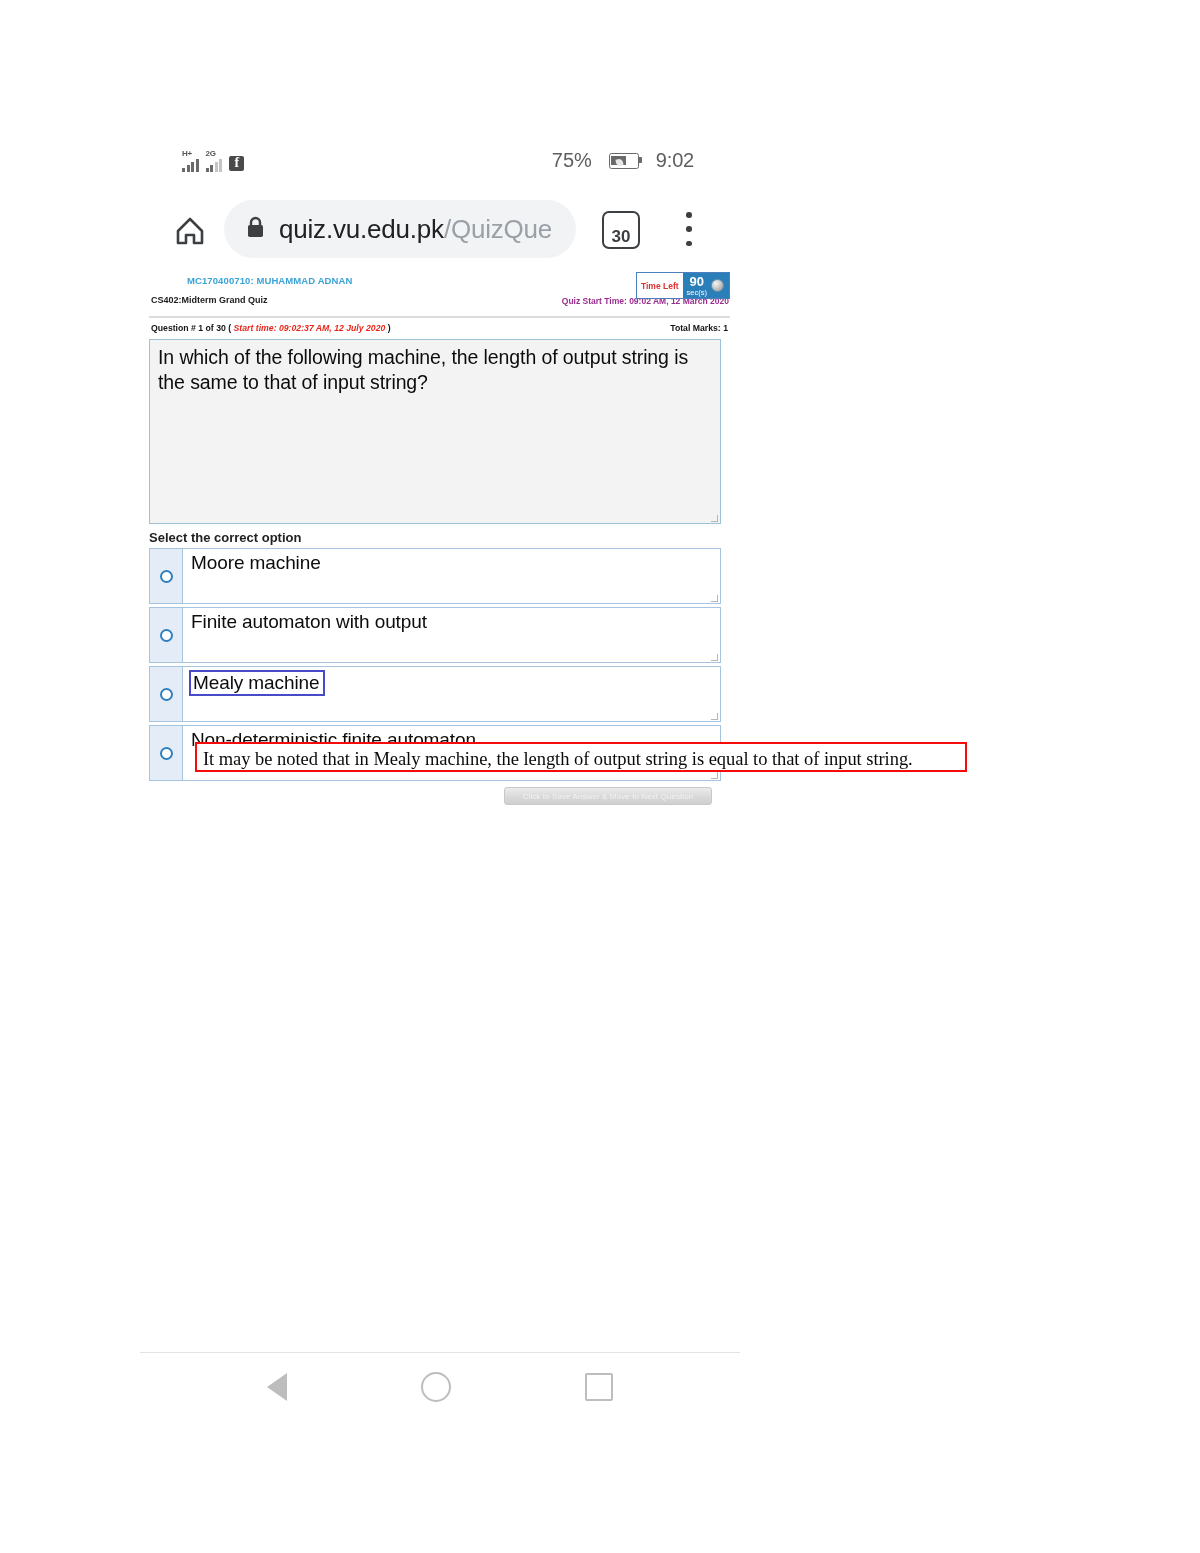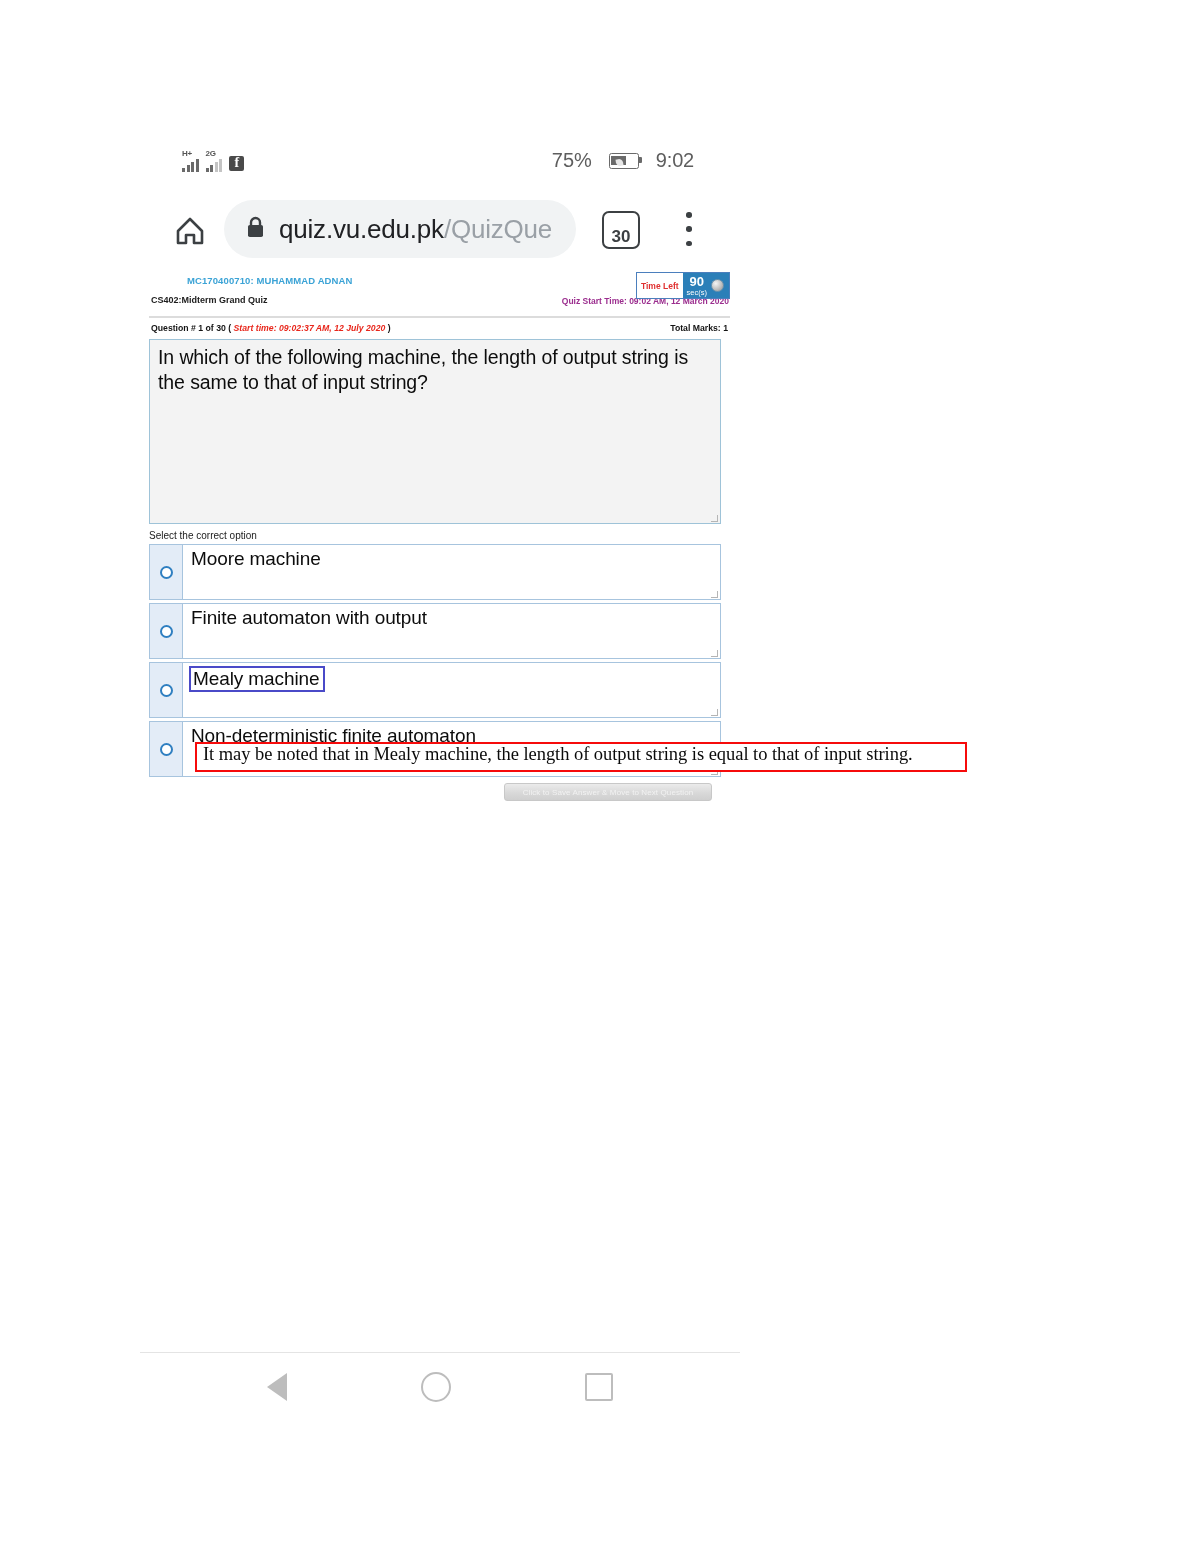--- a/index.html
+++ b/index.html
@@ -357,22 +357,22 @@
     right: 2px;
     bottom: 1px;
     width: 6px;
     height: 6px;
     border-right: 1px solid #b5b5b5;
     border-bottom: 1px solid #b5b5b5;
   }
 
   #select-label {
     margin: 6px 0 3px 9px;
-    font-size: 10px;
-    font-weight: normal;
+    font-size: 13px;
+    font-weight: bold;
     color: #222;
   }
 
   #options-list {
     margin-left: 9px;
     width: 572px;
   }
   .option-row {
     display: flex;
     align-items: stretch;
@@ -437,21 +437,21 @@
   #annotation {
     position: absolute;
     left: 195px;
     top: 742px;
     width: 772px;
     height: 30px;
     border: 2px solid #f60b0b;
     background: #ffffff;
     box-sizing: border-box;
     display: flex;
-    align-items: flex-start;
+    align-items: flex-end;
     padding-left: 6px;
     z-index: 20;
   }
   #annotation-text {
     font-family: "Liberation Serif", serif;
     font-size: 18.5px;
     color: #0a0a0a;
     white-space: nowrap;
     letter-spacing: -0.05px;
   }

